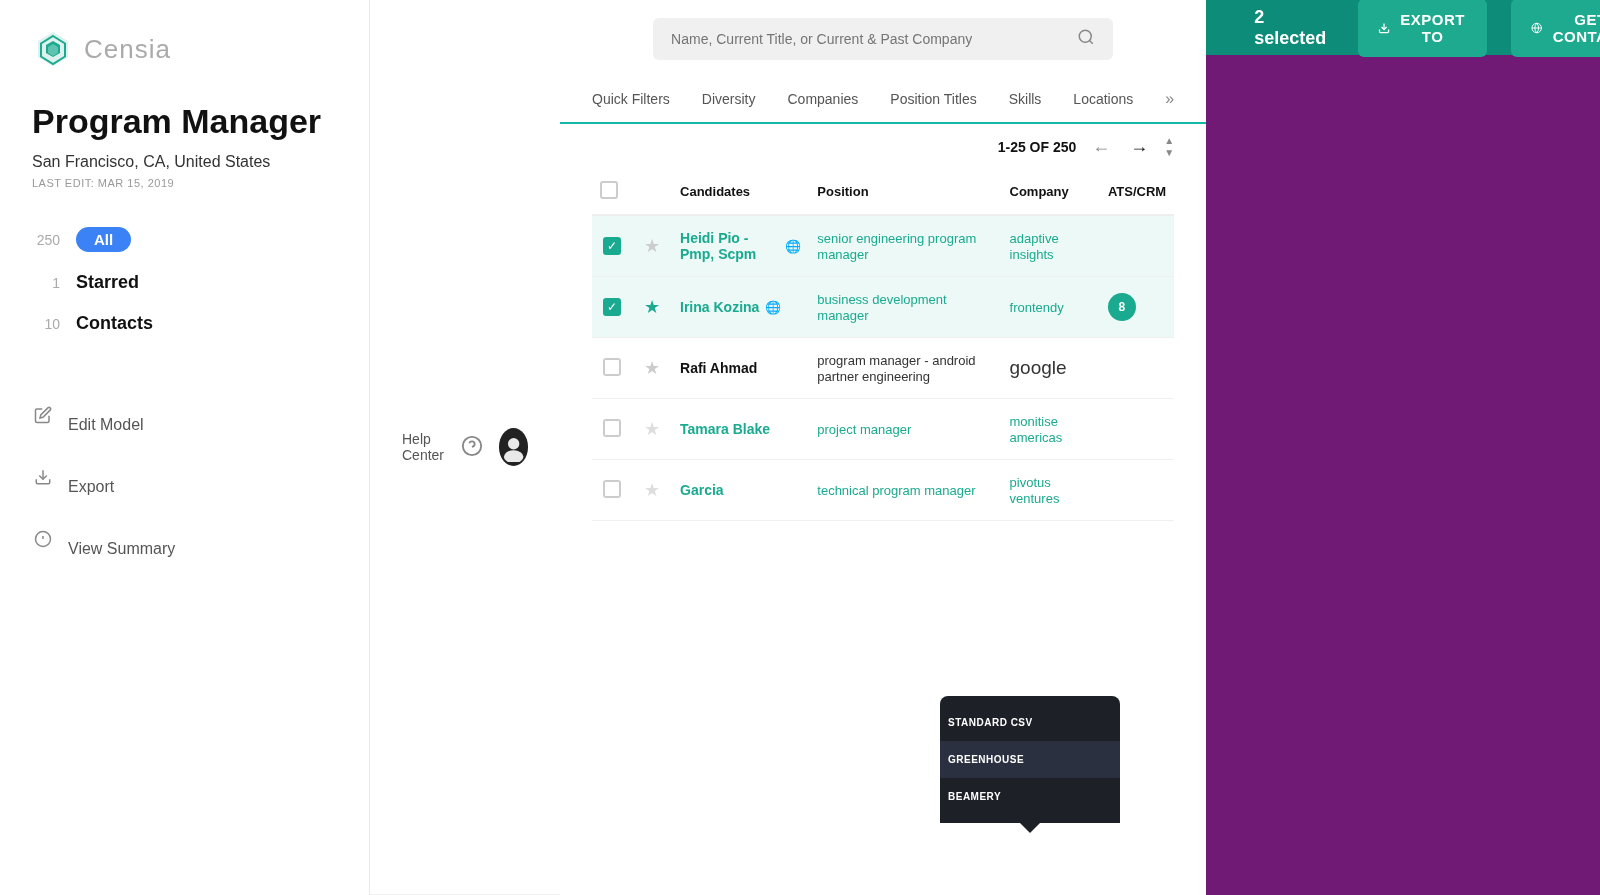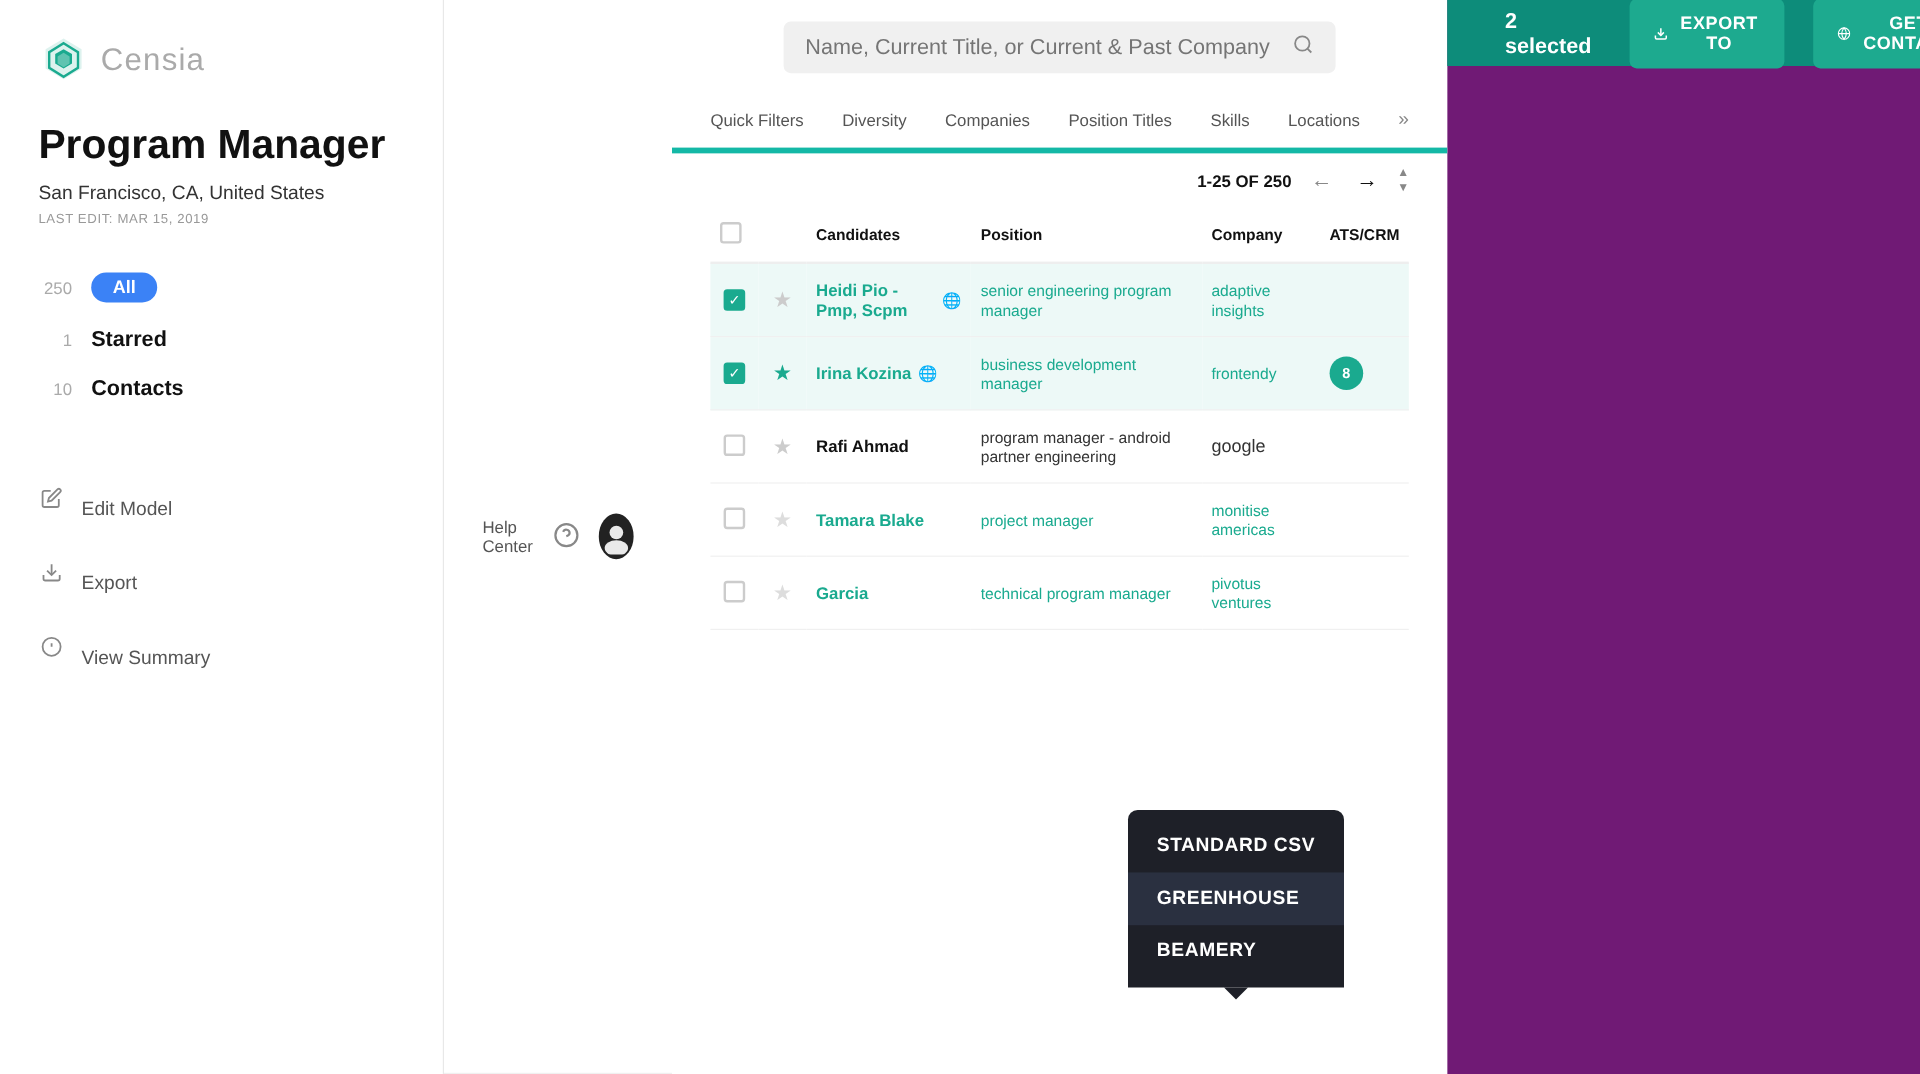--- a/index.html
+++ b/index.html
@@ -150,21 +150,21 @@
       overflow: hidden;
     }
 
     
     .filters-bar {
       background: #fff;
       display: flex;
       align-items: center;
       padding: 14px 32px;
       gap: 32px;
-      border-bottom: 5px solid #14b8a6;
+      border-bottom: 2px solid #14b8a6;
     }
     .filter-item {
       font-size: 14px;
       color: #555;
       cursor: pointer;
       white-space: nowrap;
     }
     .filter-more {
       font-size: 16px;
       color: #888;
@@ -371,23 +371,23 @@
       content: '';
       position: absolute;
       bottom: -10px;
       left: 50%;
       transform: translateX(-50%);
       border-width: 10px 10px 0;
       border-style: solid;
       border-color: #1e2028 transparent transparent;
     }
     .dropdown-item {
-      padding: 13px 24px;
+      padding: 13px 8px;
       color: #fff;
-      font-size: 16px;
+      font-size: 10px;
       font-weight: 600;
       cursor: pointer;
       letter-spacing: 0.5px;
     }
     .dropdown-item.active {
       background: #2a3040;
     }
 
     
     .content-area {
@@ -412,21 +412,21 @@
       align-items: center;
       background: #f0f0f0;
       border-radius: 6px;
       padding: 10px 18px;
       width: 460px;
       gap: 10px;
     }
     .search-box input {
       border: none;
       background: transparent;
-      font-size: 18px;
+      font-size: 14px;
       color: #bbb;
       outline: none;
       flex: 1;
     }
   </style>
 </head>
 <body>
 
 <div class="sidebar">
   <div class="sidebar-logo">
@@ -615,21 +615,21 @@
             <td class="star-cell">
               <span class="star-icon">★</span>
             </td>
             <td>
               <span class="candidate-name bold">Rafi Ahmad</span>
             </td>
             <td>
               <span style="font-size:13px;color:#333;">program manager - android partner engineering</span>
             </td>
             <td>
-              <span style="font-size:15px;color:#333;">google</span>
+              <span style="font-size:19px;color:#333;">google</span>
             </td>
             <td></td>
           </tr>
           <tr>
             <td class="checkbox-cell">
               <div class="custom-checkbox"></div>
             </td>
             <td class="star-cell">
               <span class="star-icon" style="color:#ddd;">★</span>
             </td>

